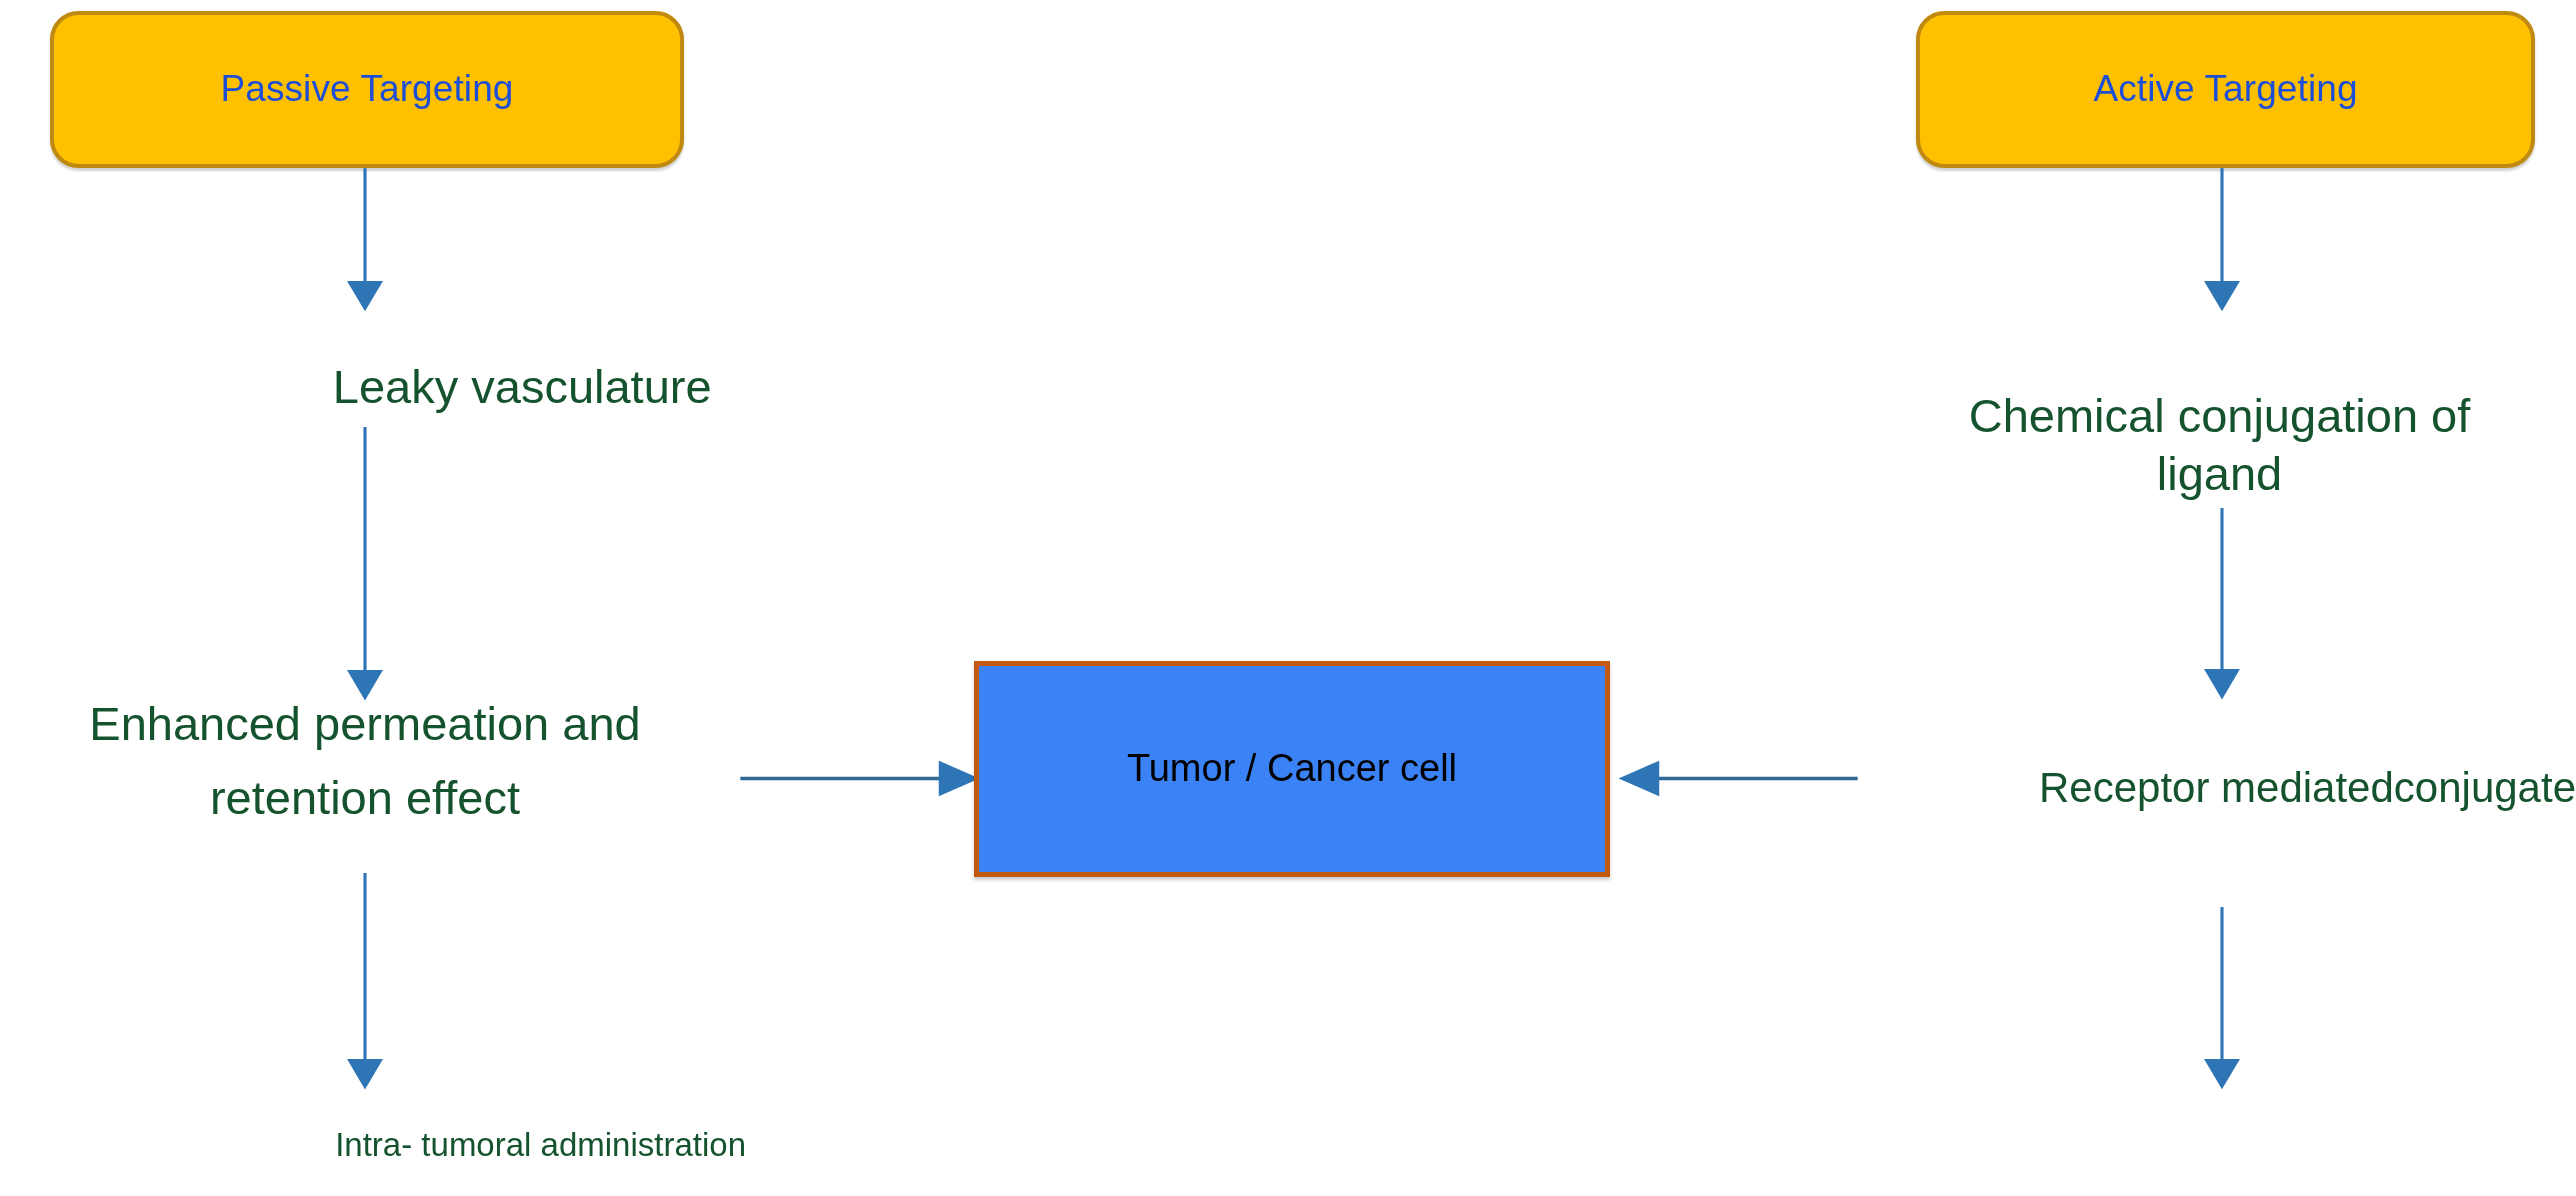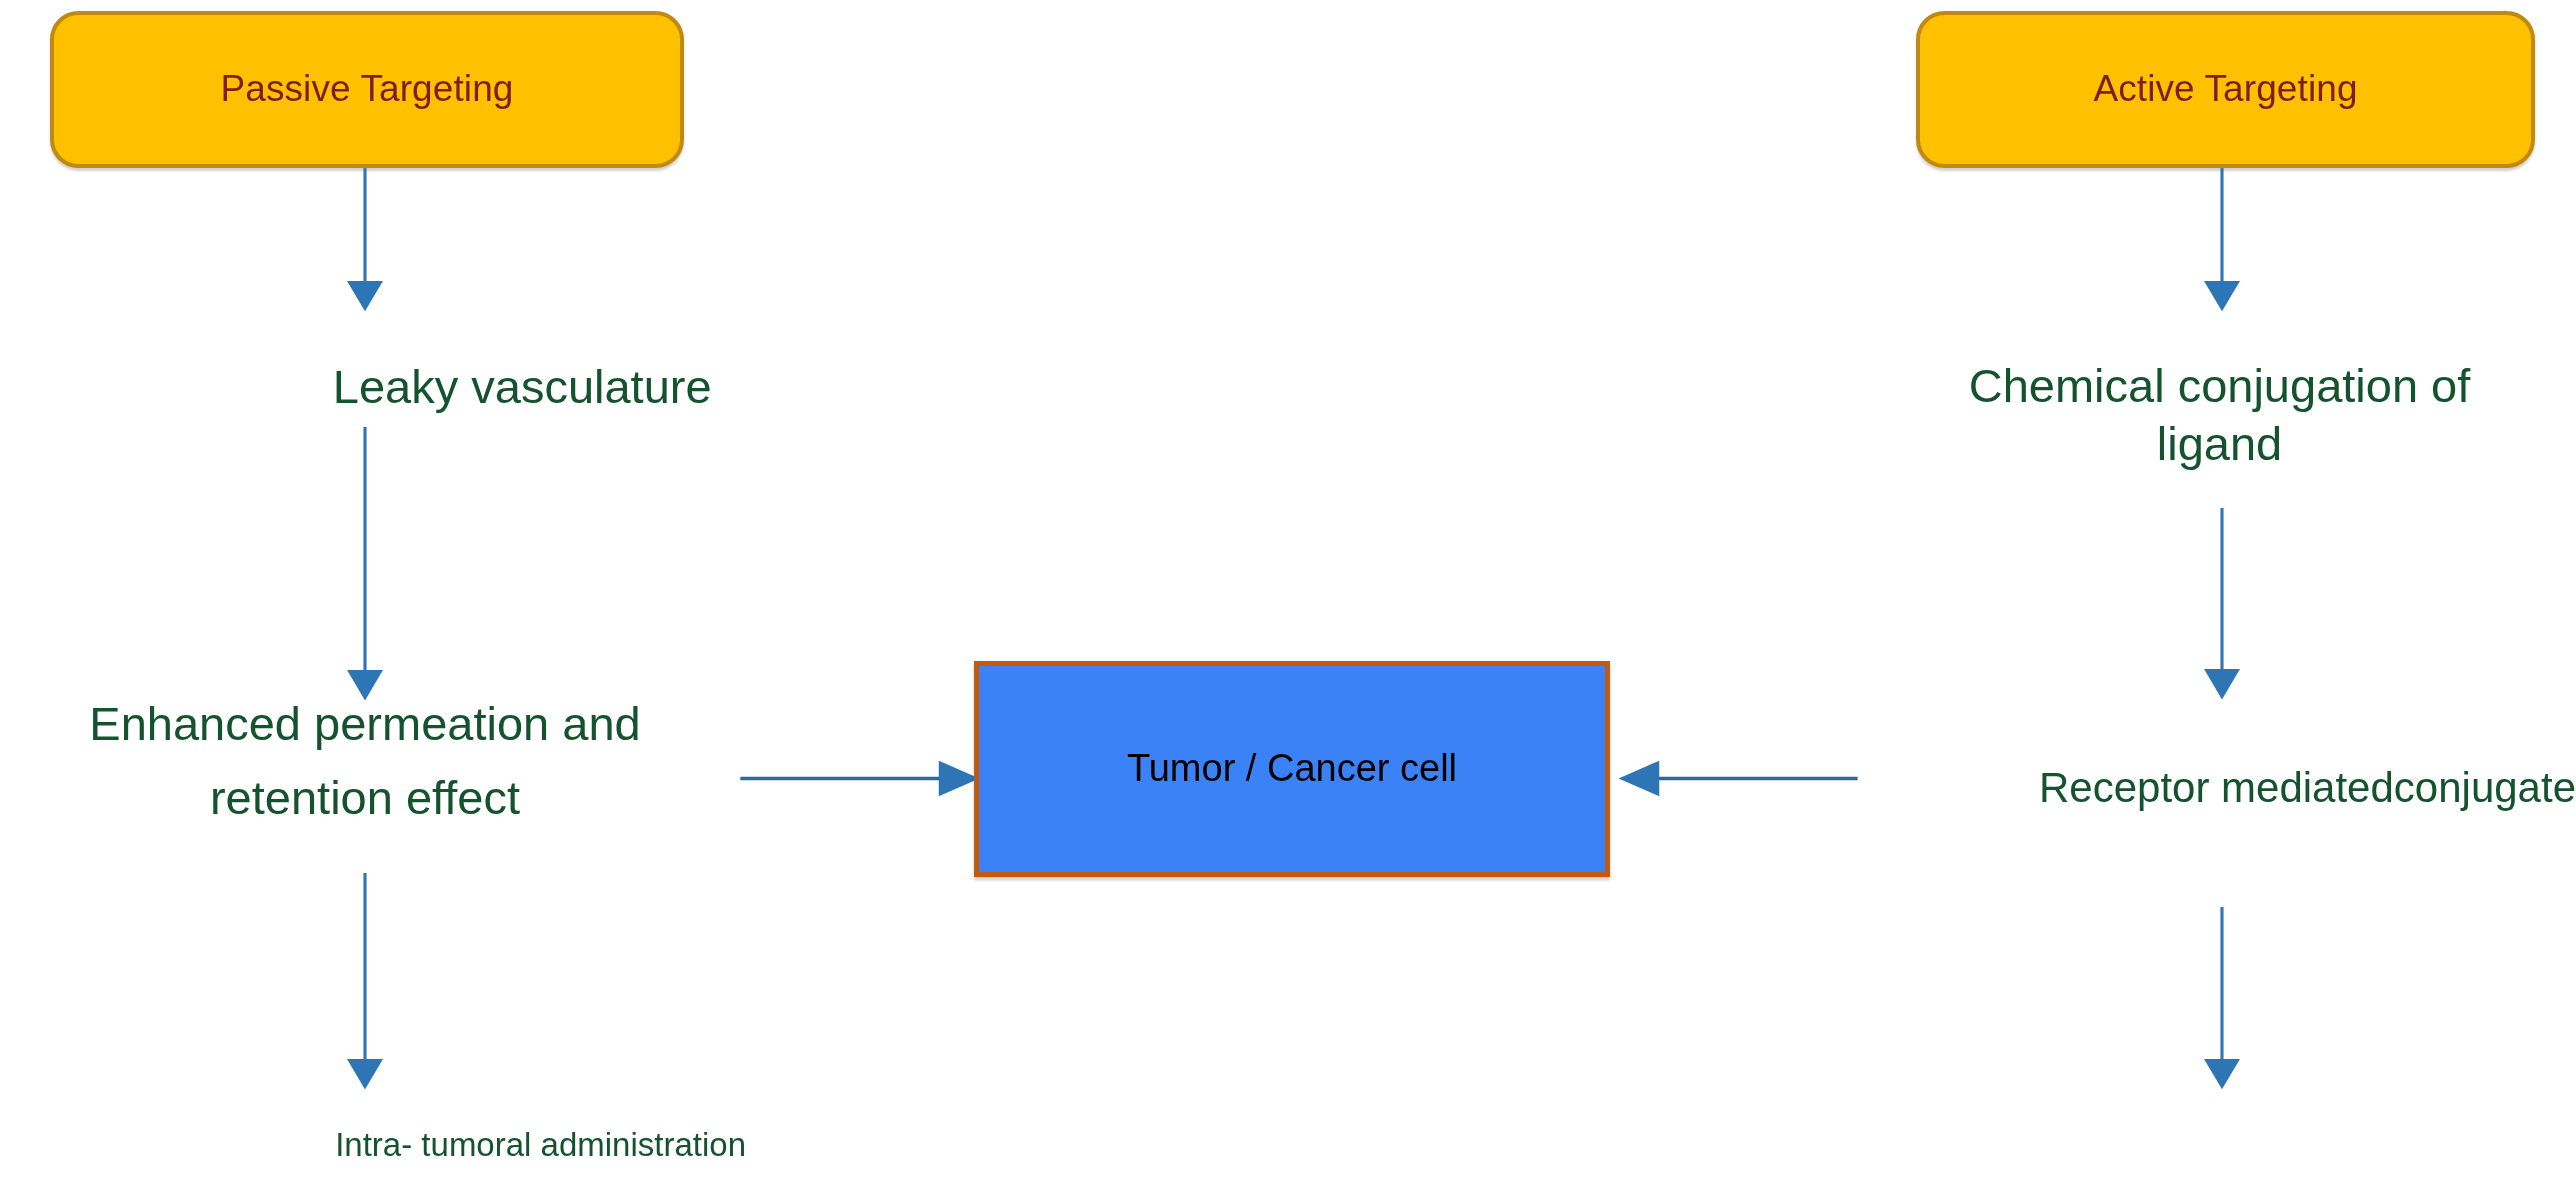--- a/index.html
+++ b/index.html
@@ -26,21 +26,21 @@
     background: #FFC000;
     border: 4.3px solid #C08A10;
     border-radius: 28.5px;
     display: flex;
     align-items: center;
     justify-content: center;
     box-shadow: 0 2.5px 2.5px rgba(0,0,0,0.18);
   }
   .round-box .box-label {
     font-size: 37px;
-    color: #7f1d1d;
+    color: #1d4ed8;
     text-align: center;
     line-height: 1.15;
     letter-spacing: 0.1px;
   }
 
   
   .square-box {
     position: absolute;
     box-sizing: border-box;
     background: #3b82f6;
@@ -129,21 +129,21 @@
 
   <div class="round-box" style="left:1916px; top:11px; width:619px; height:157px;">
     <span class="box-label">Active Targeting</span>
   </div>
 
   <svg class="connector" style="left:2191px; top:168px; width:62px; height:144px;" viewBox="0 0 100 232">
     <line x1="50" y1="0" x2="50" y2="190" stroke="#2E75B6" stroke-width="5"></line>
     <polygon points="21,182 79,182 50,231" fill="#2E75B6"></polygon>
   </svg>
 
-  <div class="text-node" style="left:1863px; top:342px; width:713px; height:130px; flex-direction:column; font-size:47px;">
+  <div class="text-node" style="left:1863px; top:372px; width:713px; height:130px; flex-direction:column; font-size:47px;">
     <span class="tline">Chemical conjugation of</span>
     <span class="tline">ligand</span>
   </div>
 
   <svg class="connector" style="left:2191px; top:508px; width:62px; height:192px;" viewBox="0 0 100 310">
     <line x1="50" y1="0" x2="50" y2="268" stroke="#2E75B6" stroke-width="5"></line>
     <polygon points="21,260 79,260 50,309" fill="#2E75B6"></polygon>
   </svg>
 
   <div class="text-node" style="left:1857px; top:690px; width:719px; height:195px; flex-direction:row; font-size:42px;">

